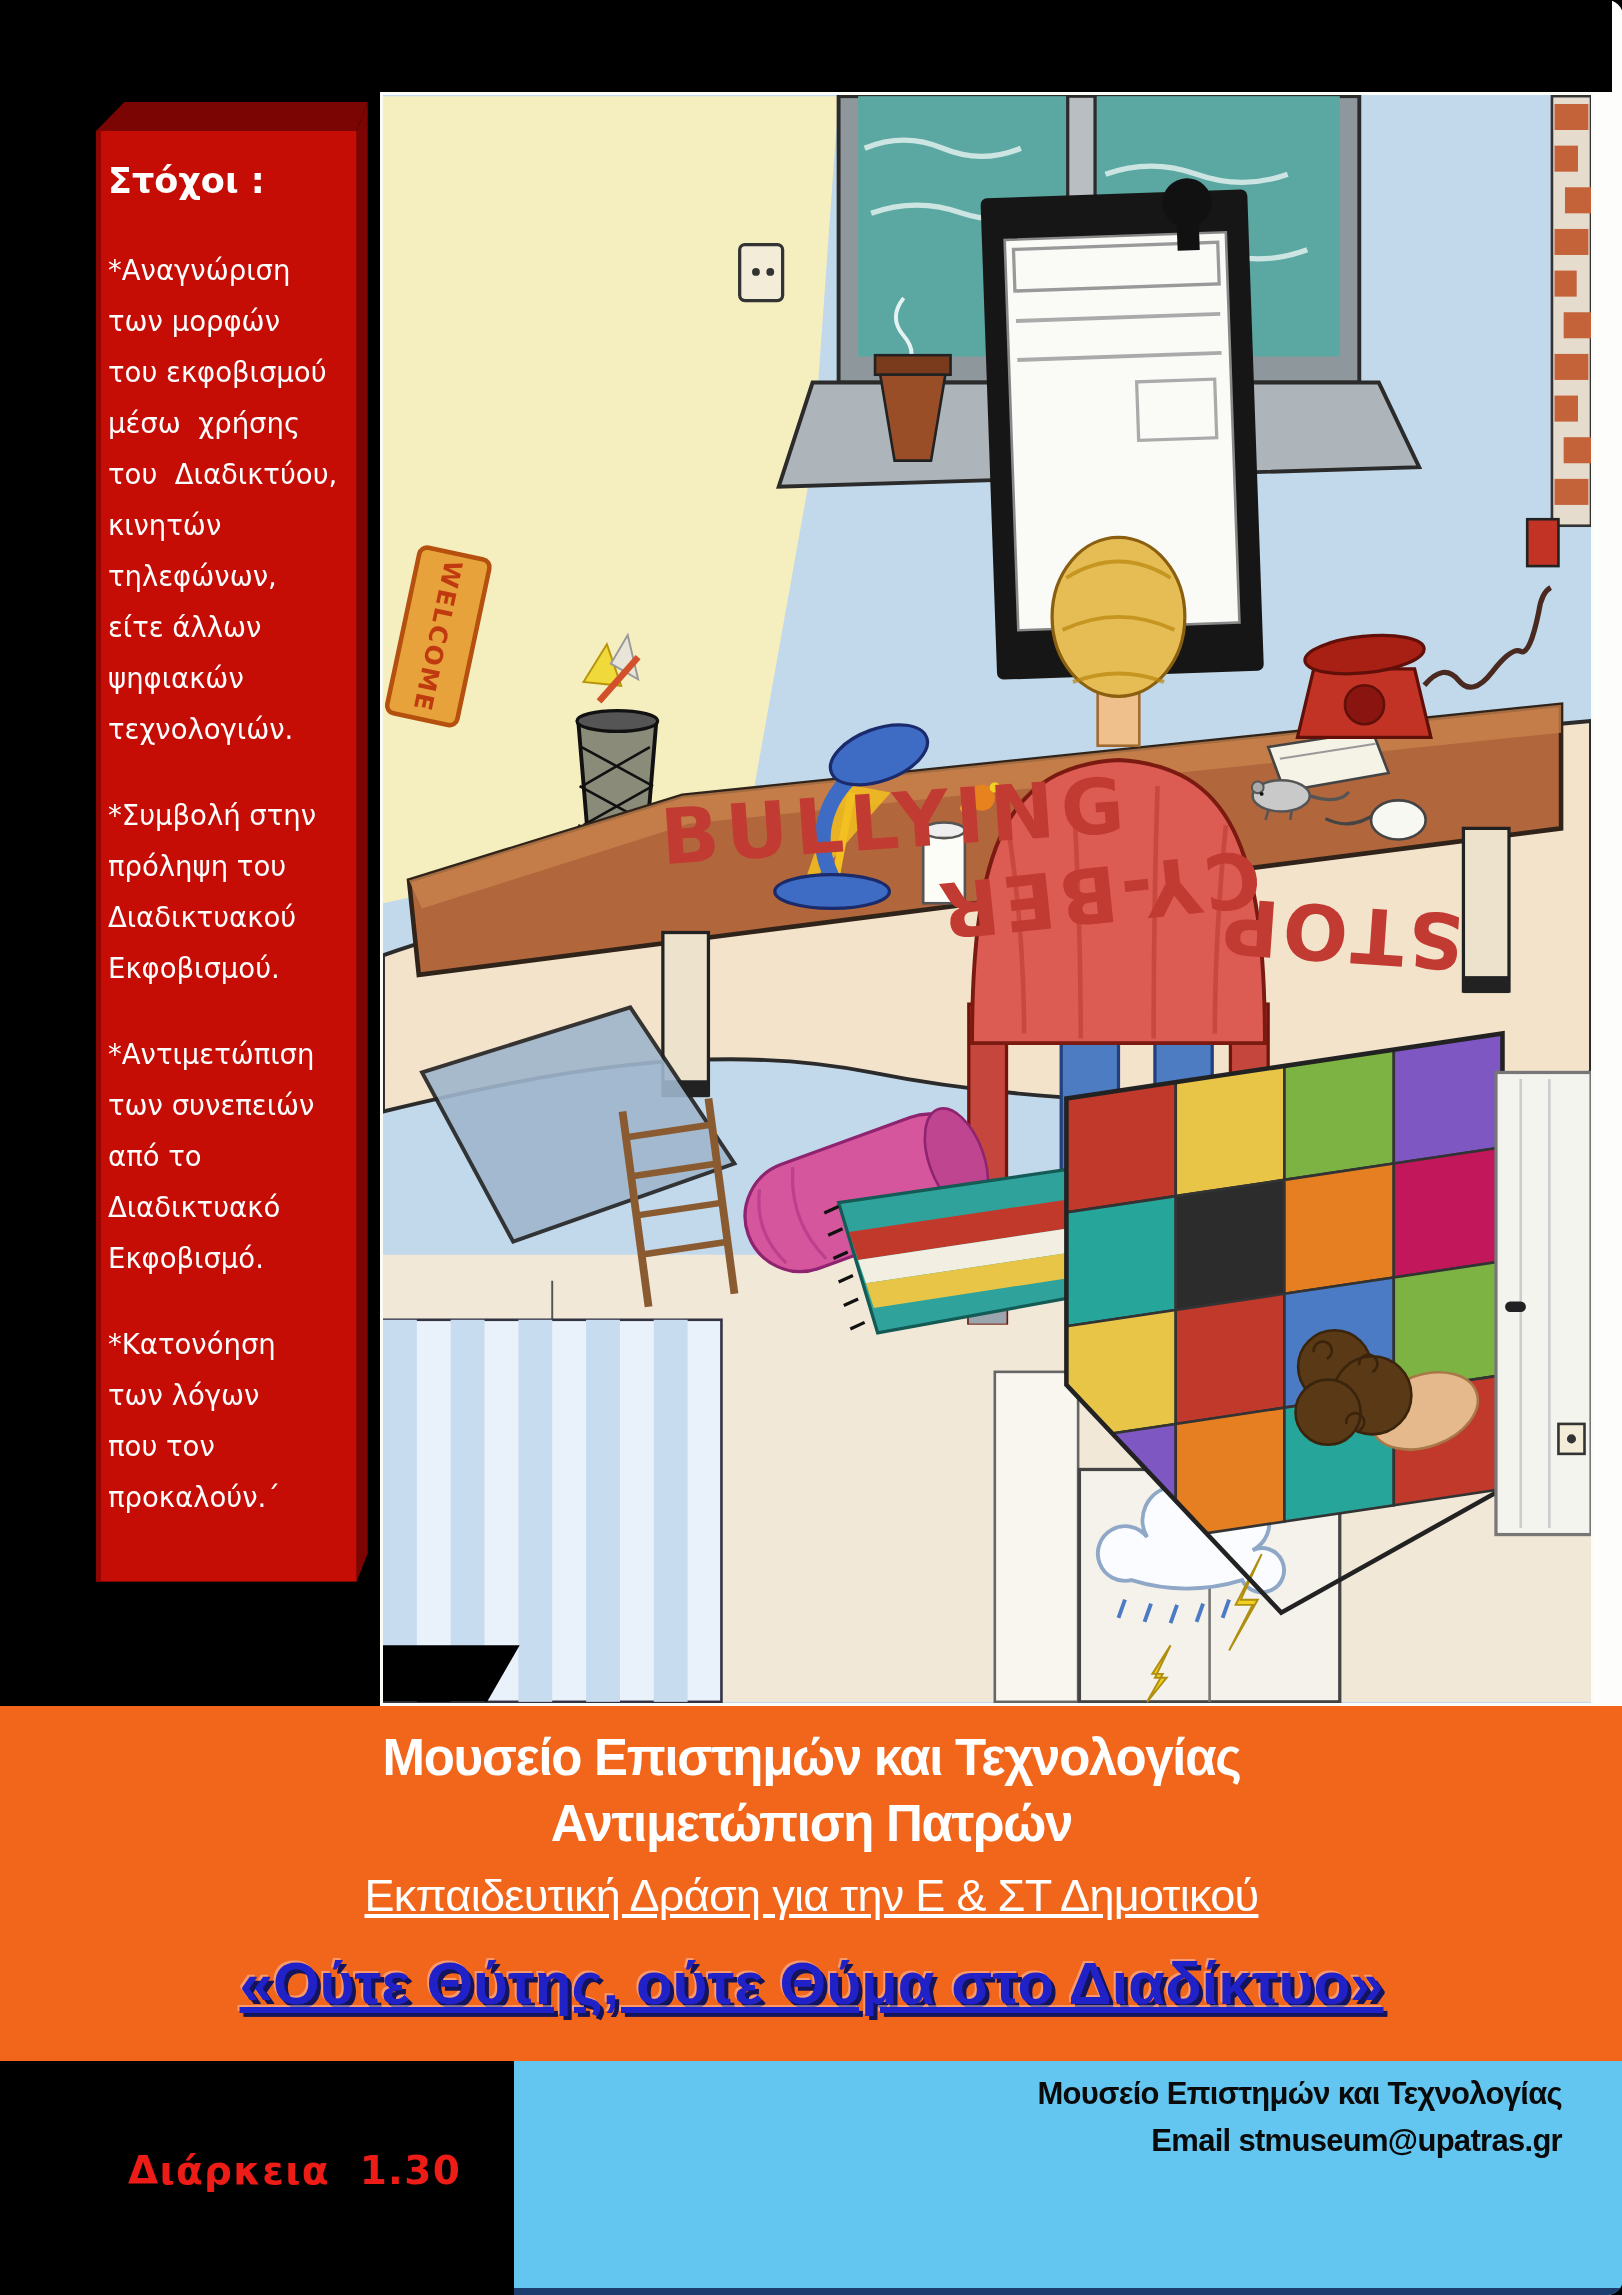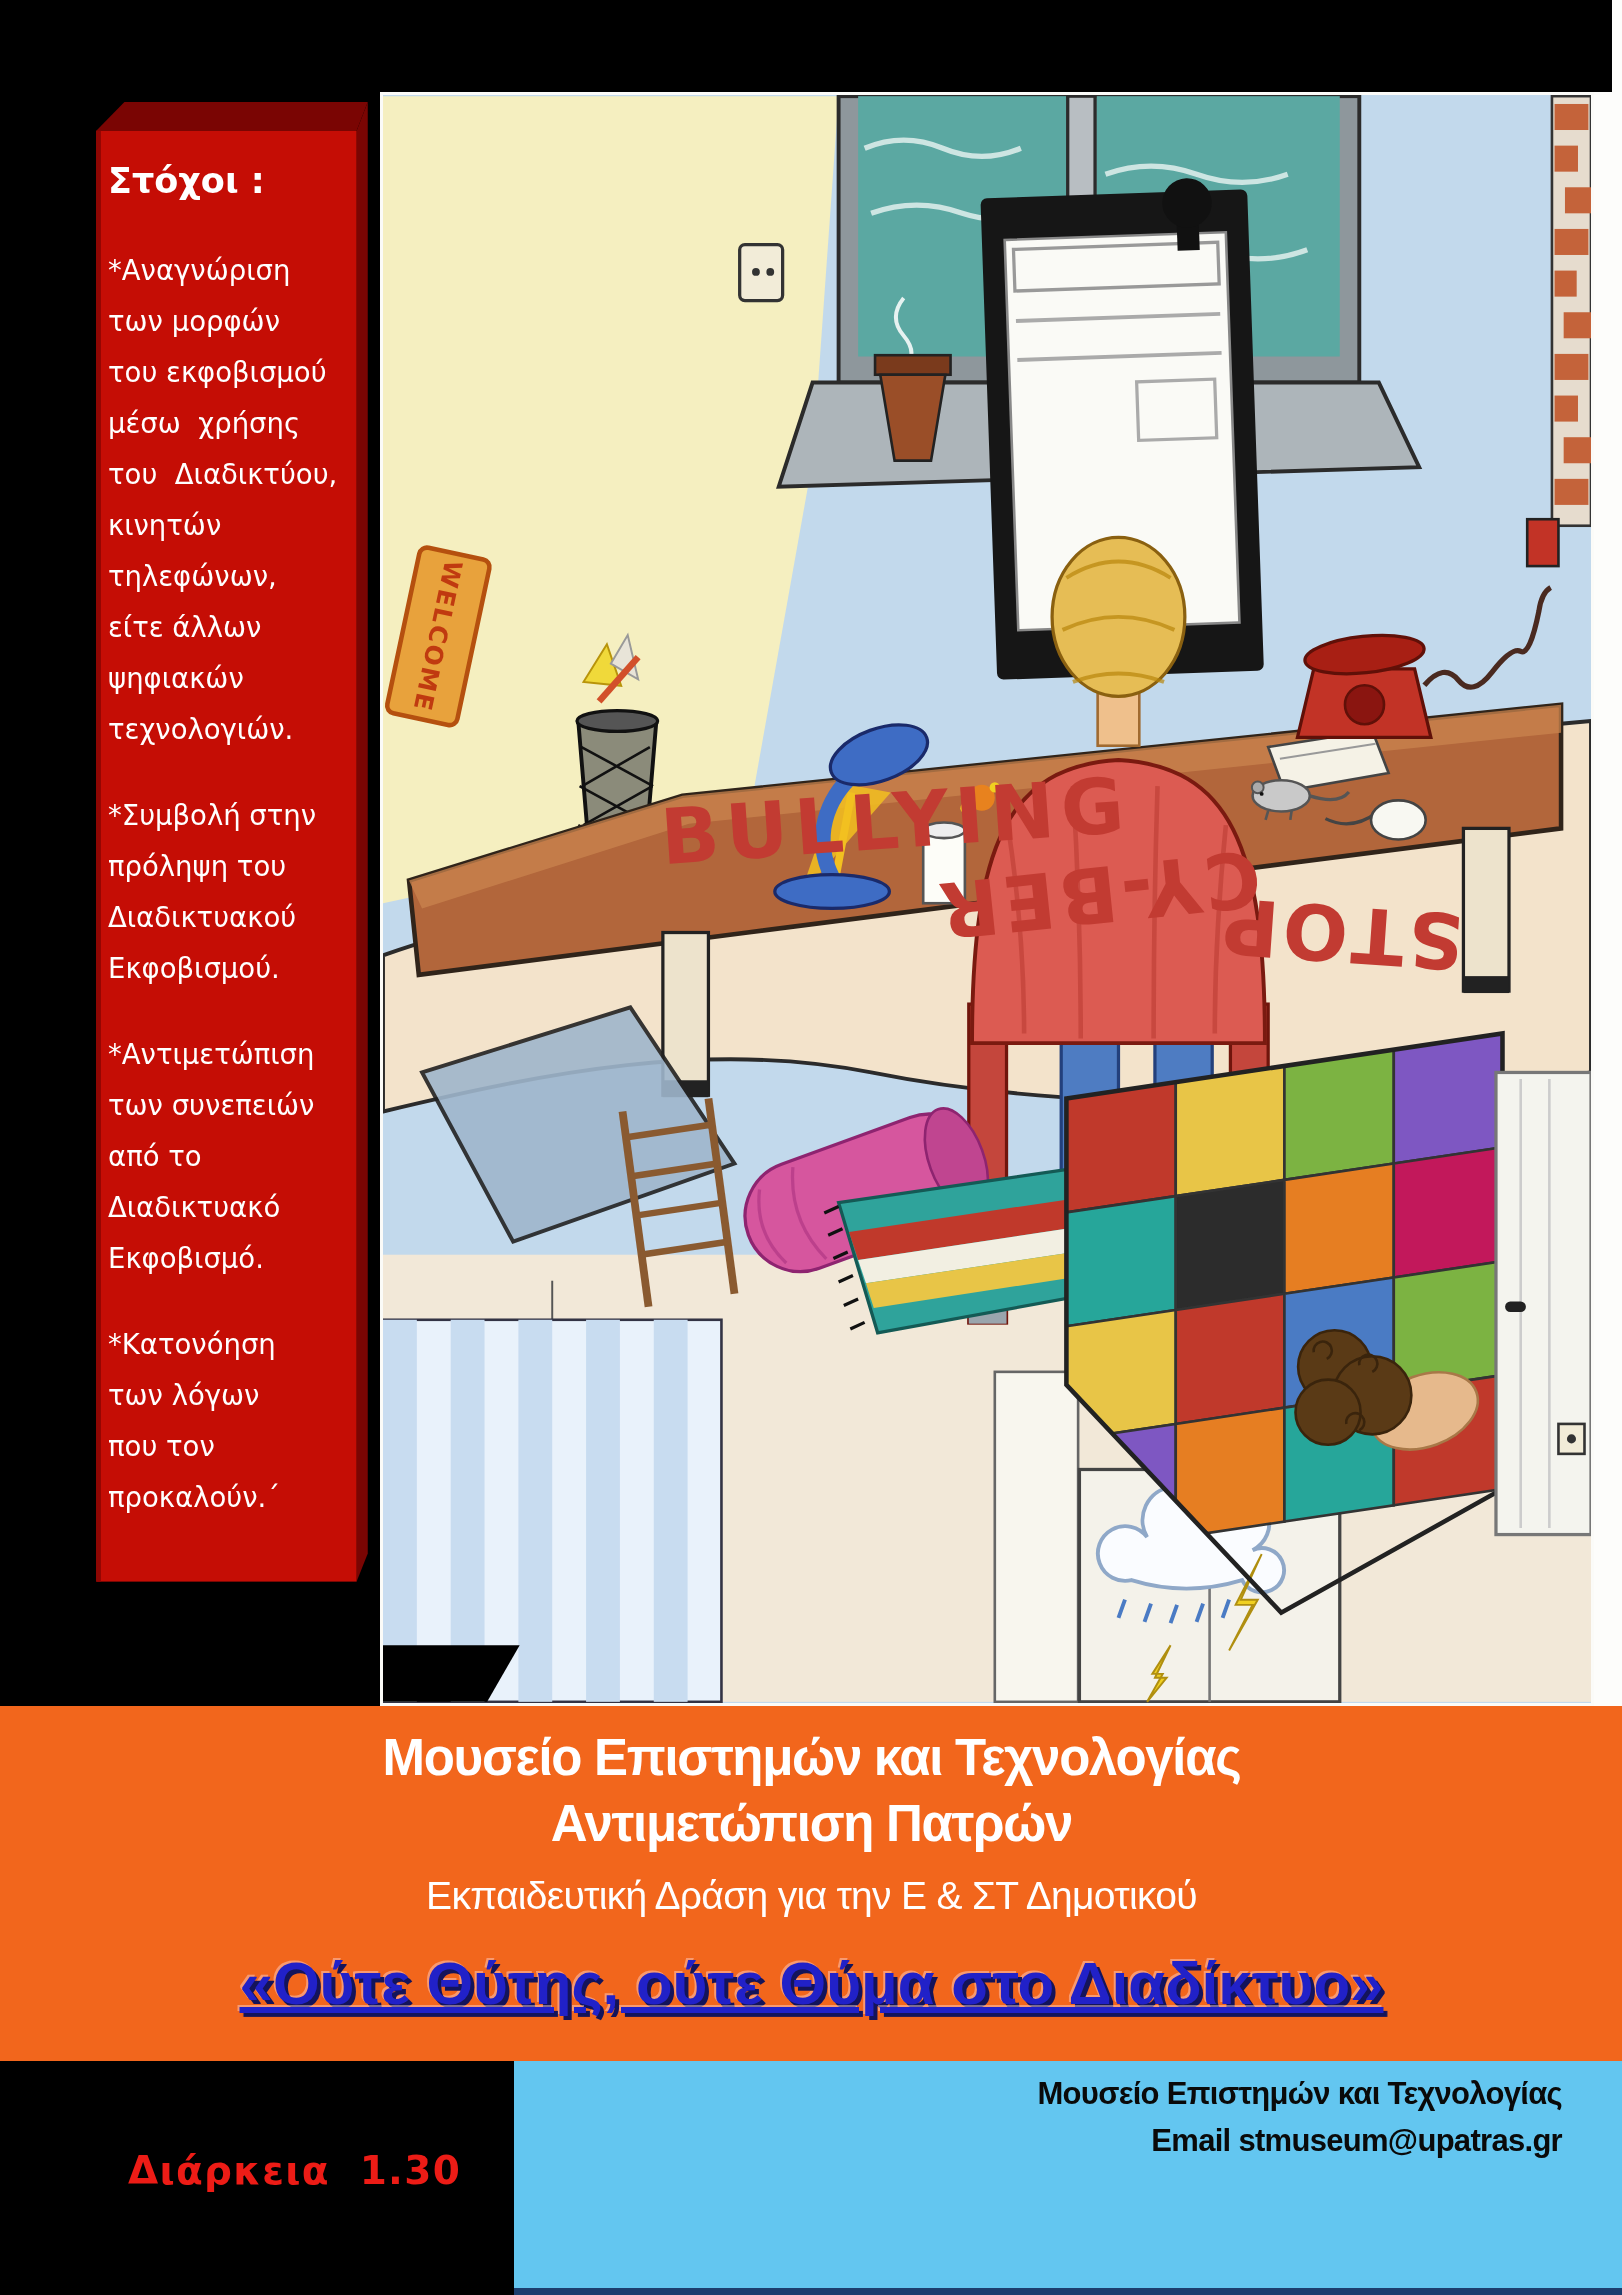--- a/index.html
+++ b/index.html
@@ -1,17 +1,17 @@
 <!DOCTYPE html>
 <html style="font-size:10.5px"><head>
 <meta charset="utf-8">
 <style>
   html,body{margin:0;padding:0;background:#000;}
   .page{position:relative;width:1623px;height:2295px;background:#000;overflow:hidden;
-        font-family:"DejaVu Sans",sans-serif;}
+        font-family:"DejaVu Sans",sans-serif;border-radius:16px;}
 
   
   .white-corner{position:absolute;left:1612px;top:0;width:10.5px;height:92px;background:#fdfdfb;}
   .white-col{position:absolute;left:1594px;top:92px;width:29px;height:1614px;background:#fdfdfb;}
 
   
   .red-box{position:absolute;left:59px;top:98px;width:314px;height:1498px;}
   .red-box svg{position:absolute;left:0;top:0;}
   .red-box-content{position:absolute;left:49px;top:58px;width:237px;color:#fff;}
   .red-title{font-size:35px;font-weight:700;line-height:51px;margin-bottom:38px;}
@@ -22,22 +22,22 @@
          background:#C2D9EC;border:3.3px solid #fbfbf8;box-sizing:border-box;}
   .photo svg{display:block;width:1208px;height:1608px;}
 
   
   .orange-band{position:absolute;left:0;top:1706px;width:1623px;height:355px;background:#F2661C;
                text-align:center;color:#fff;}
   .banner-line1{padding-top:18.3px;font-family:"Liberation Sans",sans-serif;font-weight:700;
                 font-size:51px;line-height:67px;letter-spacing:-1.3px;}
   .banner-line2{font-family:"Liberation Sans",sans-serif;font-weight:700;font-size:51px;
                 line-height:65px;letter-spacing:-1.3px;}
-  .banner-line3{font-family:"Liberation Sans",sans-serif;font-weight:400;font-size:39px;
-                line-height:79px;letter-spacing:-0.7px;}
+  .banner-line3{font-family:"Liberation Sans",sans-serif;font-weight:400;font-size:45px;
+                line-height:79px;letter-spacing:-0.7px;text-decoration:underline;}
   .banner-slogan{font-family:"Liberation Sans",sans-serif;font-weight:700;font-size:60px;
                  line-height:98px;color:#2121C8;
                  text-shadow:3.9px 3.9px 0 #14145A,-2px -2px 0 rgba(255,215,215,.45);text-decoration:underline;}
 
   
   .duration{position:absolute;left:128px;top:2148px;color:#ED1C16;font-weight:700;
             font-size:39px;letter-spacing:1.3px;white-space:pre;}
   .contact-box{position:absolute;left:514px;top:2061px;width:1108px;height:234px;background:#63C6F0;}
   .contact-inner{position:absolute;right:60px;top:9.2px;text-align:right;color:#0a0a0a;
                  font-family:"Liberation Sans",sans-serif;font-weight:700;font-size:31px;

